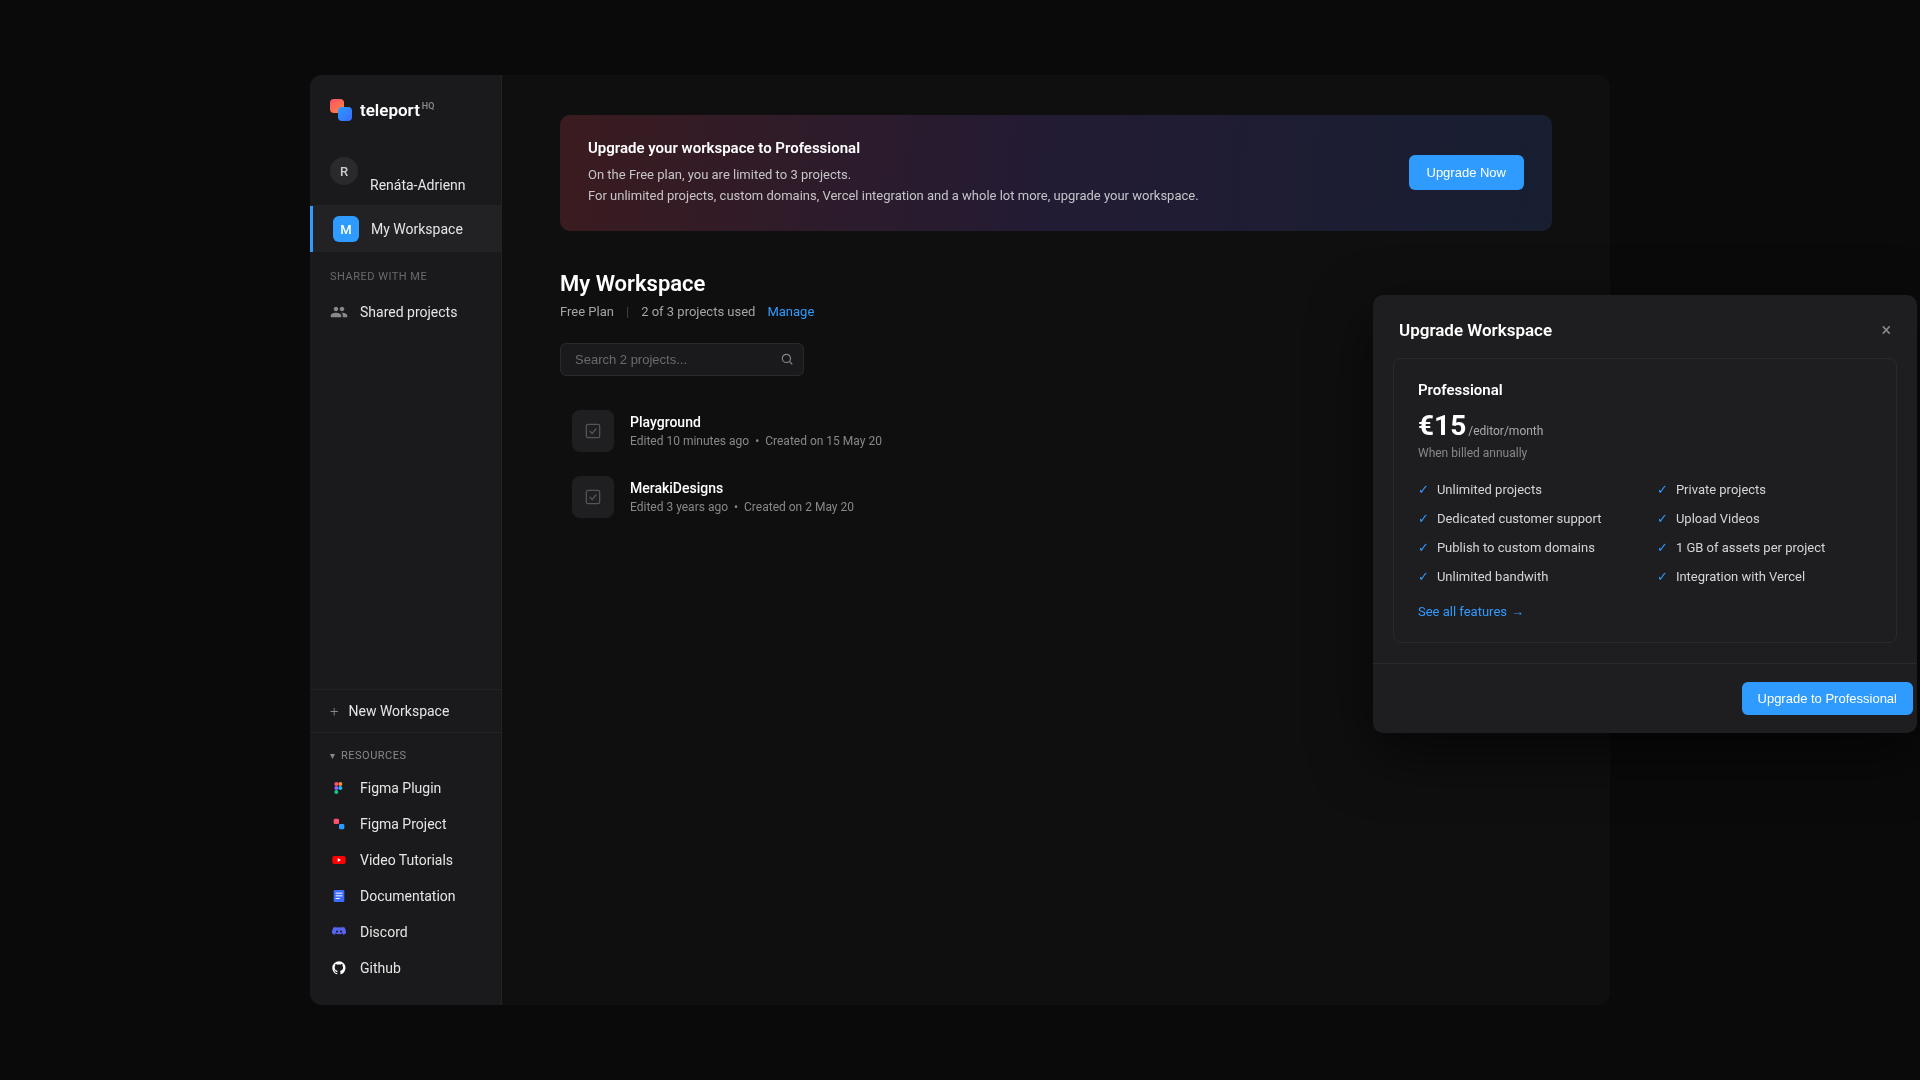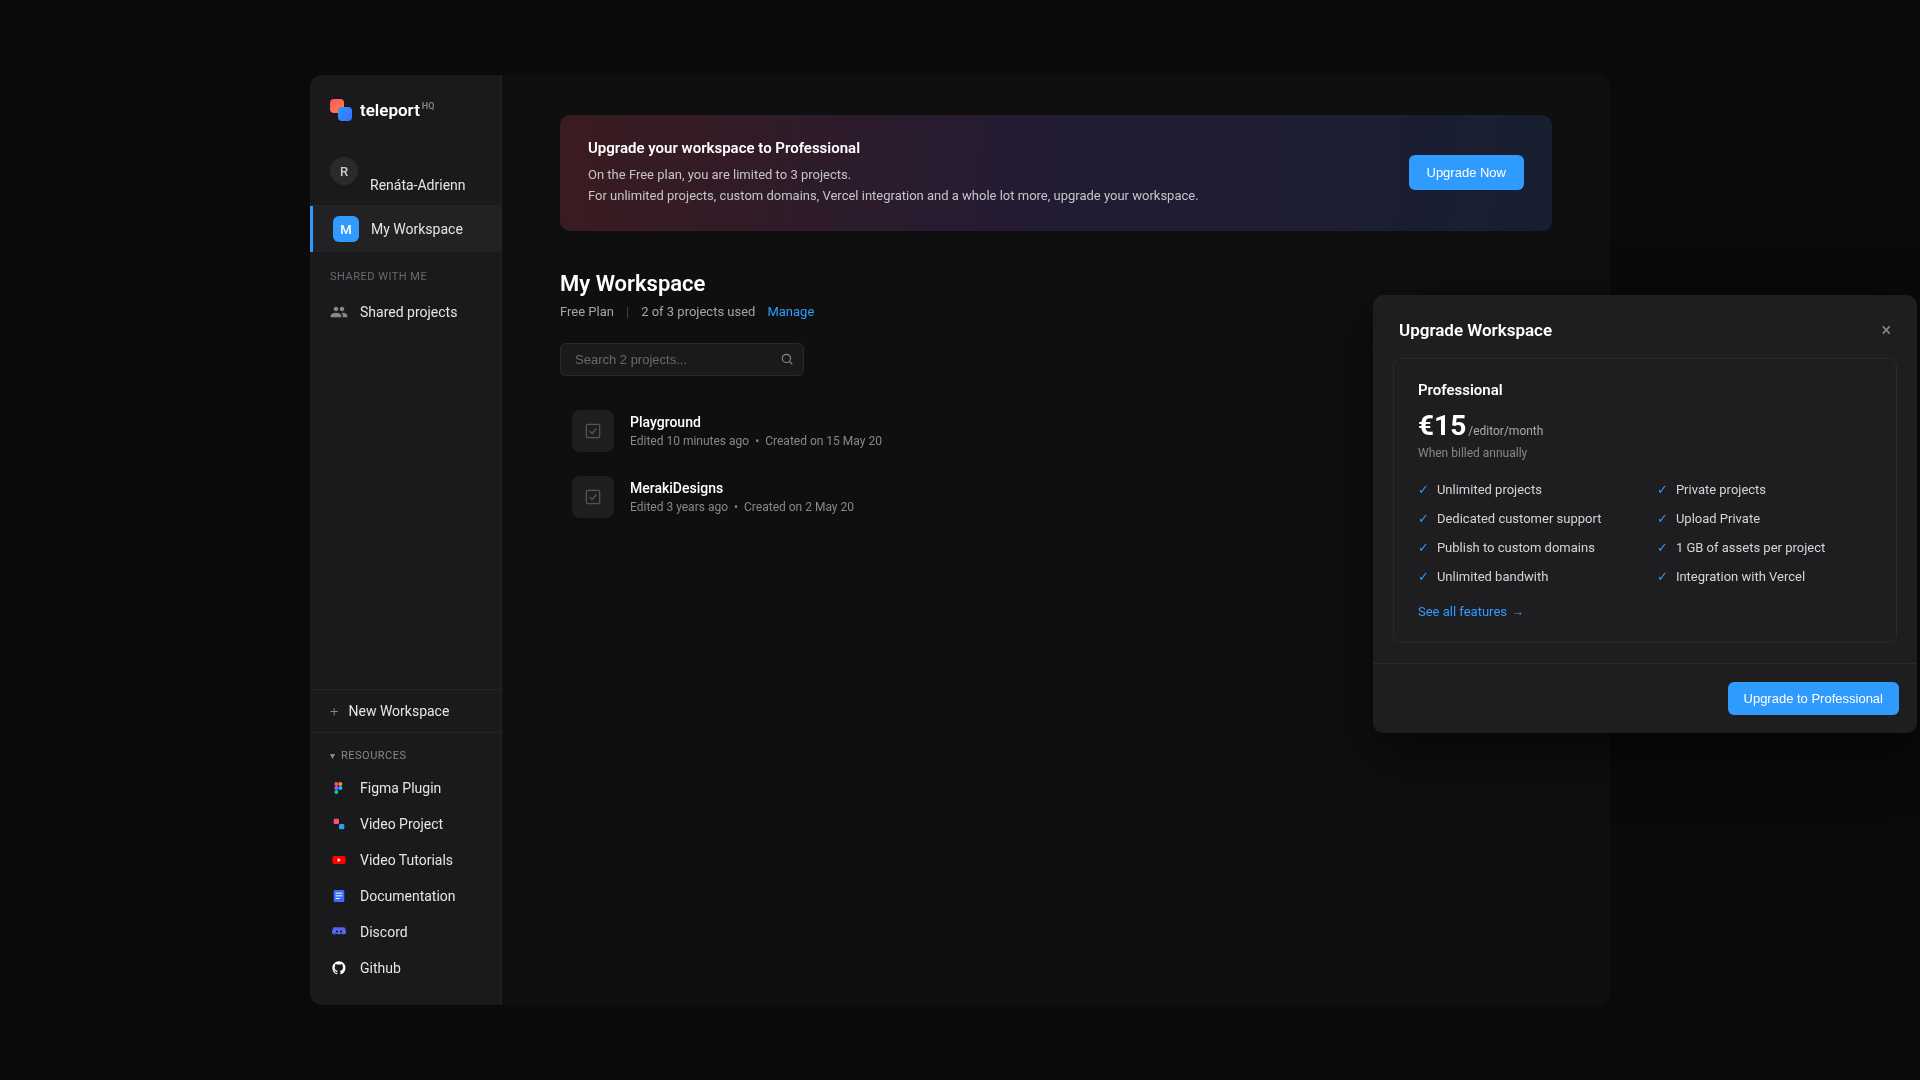--- a/index.html
+++ b/index.html
@@ -195,21 +195,21 @@
 .plan-unit { font-size: 12px; color: #aaa; }
 .plan-billing { font-size: 12px; color: #888; margin-top: 4px; }
 .feature-grid {
   display: grid; grid-template-columns: 1fr 1fr; gap: 14px 24px;
   margin-top: 22px;
 }
 .feature { display: flex; align-items: center; gap: 8px; font-size: 13px; color: #d5d5d8; }
 .check { color: #2f9bff; font-size: 13px; flex-shrink: 0; }
 .see-all { margin-top: 20px; font-size: 13px; color: #2f9bff; cursor: pointer; display: inline-flex; gap: 4px; }
 .modal-footer {
-  border-top: 1px solid #2a2a2d; padding: 18px 18px;
+  border-top: 1px solid #2a2a2d; padding: 18px 4px;
   display: flex; justify-content: flex-end;
 }
 .upgrade-pro-btn {
   background: #2f9bff; color: #fff; border: none;
   padding: 9px 16px; border-radius: 6px;
   font-size: 13px; font-weight: 500; cursor: pointer;
 }
 
 svg { display: block; }
 </style>
@@ -270,21 +270,21 @@
       </span>
       <span class="resource-text">Figma Plugin</span>
     </div>
     <div class="resource-item">
       <span class="resource-icon">
         <svg viewBox="0 0 24 24" width="16" height="16">
             <rect x="4" y="4" width="8" height="8" rx="2" fill="#ff4f6a"></rect>
             <rect x="12" y="12" width="8" height="8" rx="2" fill="#2a9bff"></rect>
           </svg>
       </span>
-      <span class="resource-text">Video Project</span>
+      <span class="resource-text">Figma Project</span>
     </div>
     <div class="resource-item">
       <span class="resource-icon">
         <svg viewBox="0 0 24 24" width="16" height="16">
             <rect x="2" y="6" width="20" height="12" rx="3" fill="#ff0000"></rect>
             <path d="M10 9l5 3-5 3z" fill="#fff"></path>
           </svg>
       </span>
       <span class="resource-text">Video Tutorials</span>
     </div>
@@ -403,21 +403,21 @@
         <div class="feature">
             <span class="check">✓</span>
             <span>Private projects</span>
           </div>
         <div class="feature">
             <span class="check">✓</span>
             <span>Dedicated customer support</span>
           </div>
         <div class="feature">
             <span class="check">✓</span>
-            <span>Upload Private</span>
+            <span>Upload Videos</span>
           </div>
         <div class="feature">
             <span class="check">✓</span>
             <span>Publish to custom domains</span>
           </div>
         <div class="feature">
             <span class="check">✓</span>
             <span>1 GB of assets per project</span>
           </div>
         <div class="feature">

